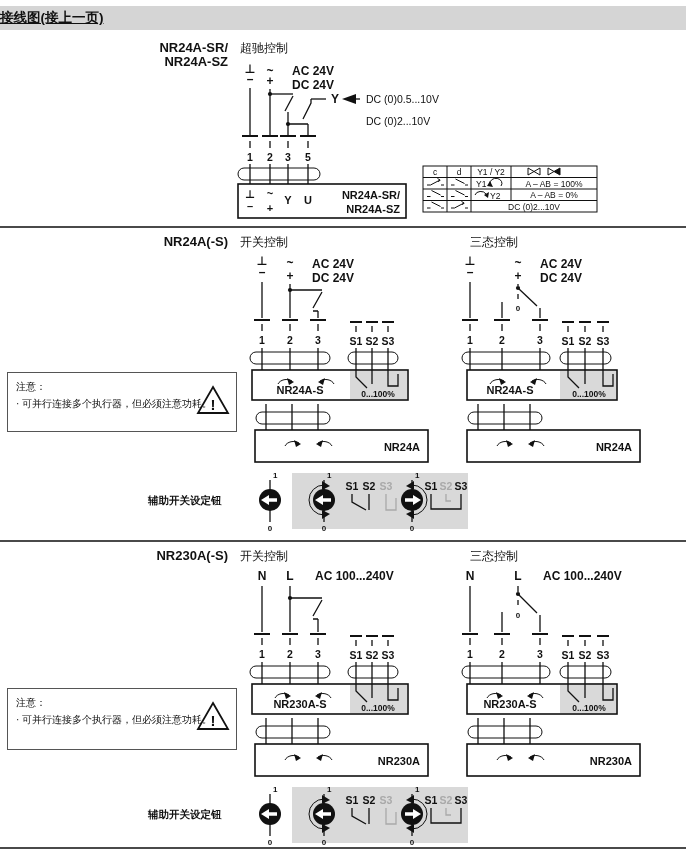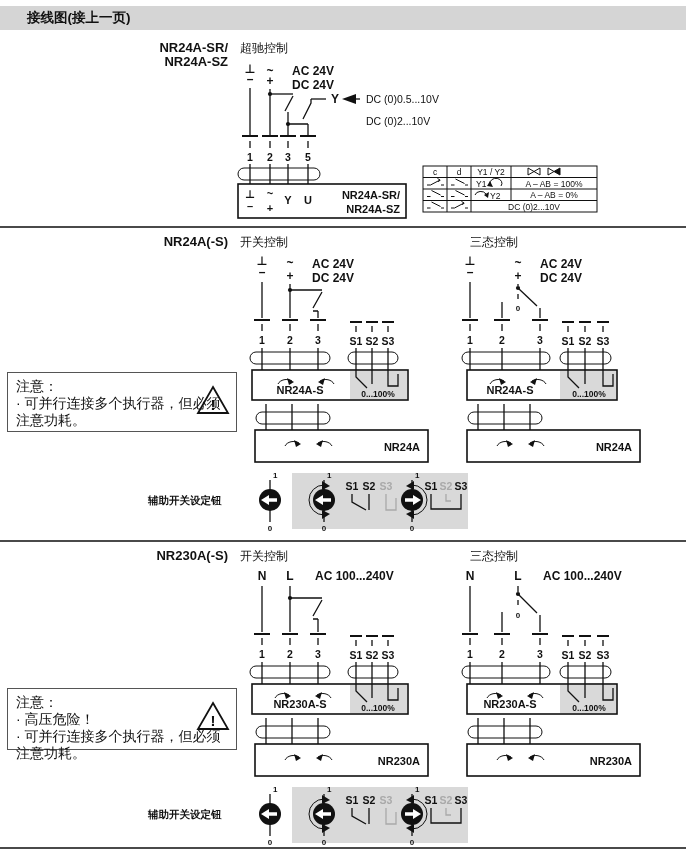--- a/index.html
+++ b/index.html
@@ -1,40 +1,40 @@
 <!DOCTYPE html>
 <html><head>
 <meta charset="utf-8">
 <style>
   html,body{margin:0;padding:0;background:#ffffff;}
   #page{position:relative;width:686px;height:854px;background:#fff;overflow:hidden;
         font-family:"Liberation Sans","DejaVu Sans",sans-serif;color:#111;}
   .hdrbar{position:absolute;left:0;top:6px;width:686px;height:24px;background:#d5d5d5;}
-  .hdrbar span{display:block;padding-left:27px;line-height:24px;font-size:13.5px;font-weight:bold;color:#111;}
+  .hdrbar span{display:block;padding-left:0;line-height:24px;font-size:13.5px;font-weight:bold;color:#111;text-decoration:underline;}
   .divider{position:absolute;left:0;width:686px;height:2px;background:#4a4a4a;}
   svg{position:absolute;left:0;overflow:visible;}
   svg text{fill:#111;}
   .w{stroke:#111;stroke-width:1.3;fill:none;}
   .w2{stroke:#111;stroke-width:2.2;fill:none;}
   .bxr{stroke:#111;stroke-width:1.6;fill:none;}
   .thin{stroke:#111;stroke-width:1;fill:none;}
   .gray{fill:#d9d9d9;}
   .dk{fill:#111;}
   .cn{font-size:12px;}
   .mdl{font-size:13px;font-weight:bold;}
   .lblb{font-size:12px;font-weight:bold;}
   .num{font-size:10.5px;font-weight:bold;}
   .bx{font-size:11px;font-weight:bold;}
   .sm{font-size:8.5px;font-weight:bold;}
   .tt{font-size:8.5px;}
   .sig{font-size:10.5px;}
   .tiny{font-size:8px;font-weight:bold;}
   .grytxt{fill:#a9a9a9;}
   .grln{stroke:#a9a9a9;stroke-width:1.3;fill:none;}
-  .note{position:absolute;border:1px solid #555;background:#fff;font-size:14px;line-height:17px;padding:5px 8px;}
+  .note{position:absolute;border:1px solid #555;background:#fff;font-size:10px;line-height:17px;padding:5px 8px;}
   .note .ttl{font-weight:normal;}
   .warn{position:absolute;}
 </style>
 </head>
 <body>
 
 <div id="page">
 
   <div class="hdrbar">
     <span>接线图(接上一页)</span>
@@ -416,21 +416,20 @@
       <text class="num" x="431" y="258" text-anchor="middle">S1</text>
       <text class="num grytxt" x="446" y="258" text-anchor="middle">S2</text>
       <text class="num" x="461" y="258" text-anchor="middle">S3</text>
       <path class="w" d="M431,262 V277 H461 V262"></path>
       <path class="grln" d="M446,262 V269 H451"></path>
     </g>
   </svg>
 
   <div class="note" style="left:7px;top:688px;width:212px;height:50px">
     <div class="ttl">注意：</div>
-    <div>· 高压危险！</div>
     <div>· 可并行连接多个执行器，但必须注意功耗。</div>
   </div>
   <svg class="warn" style="left:196px;top:700px" width="34" height="32">
     <polygon points="17,3 32,29 2,29" fill="none" stroke="#111" stroke-width="1.8"></polygon>
     <text x="17" y="26" text-anchor="middle" font-size="15" font-weight="bold">!</text>
   </svg>
 
   <div class="divider" style="top:847px"></div>
 </div>
 

